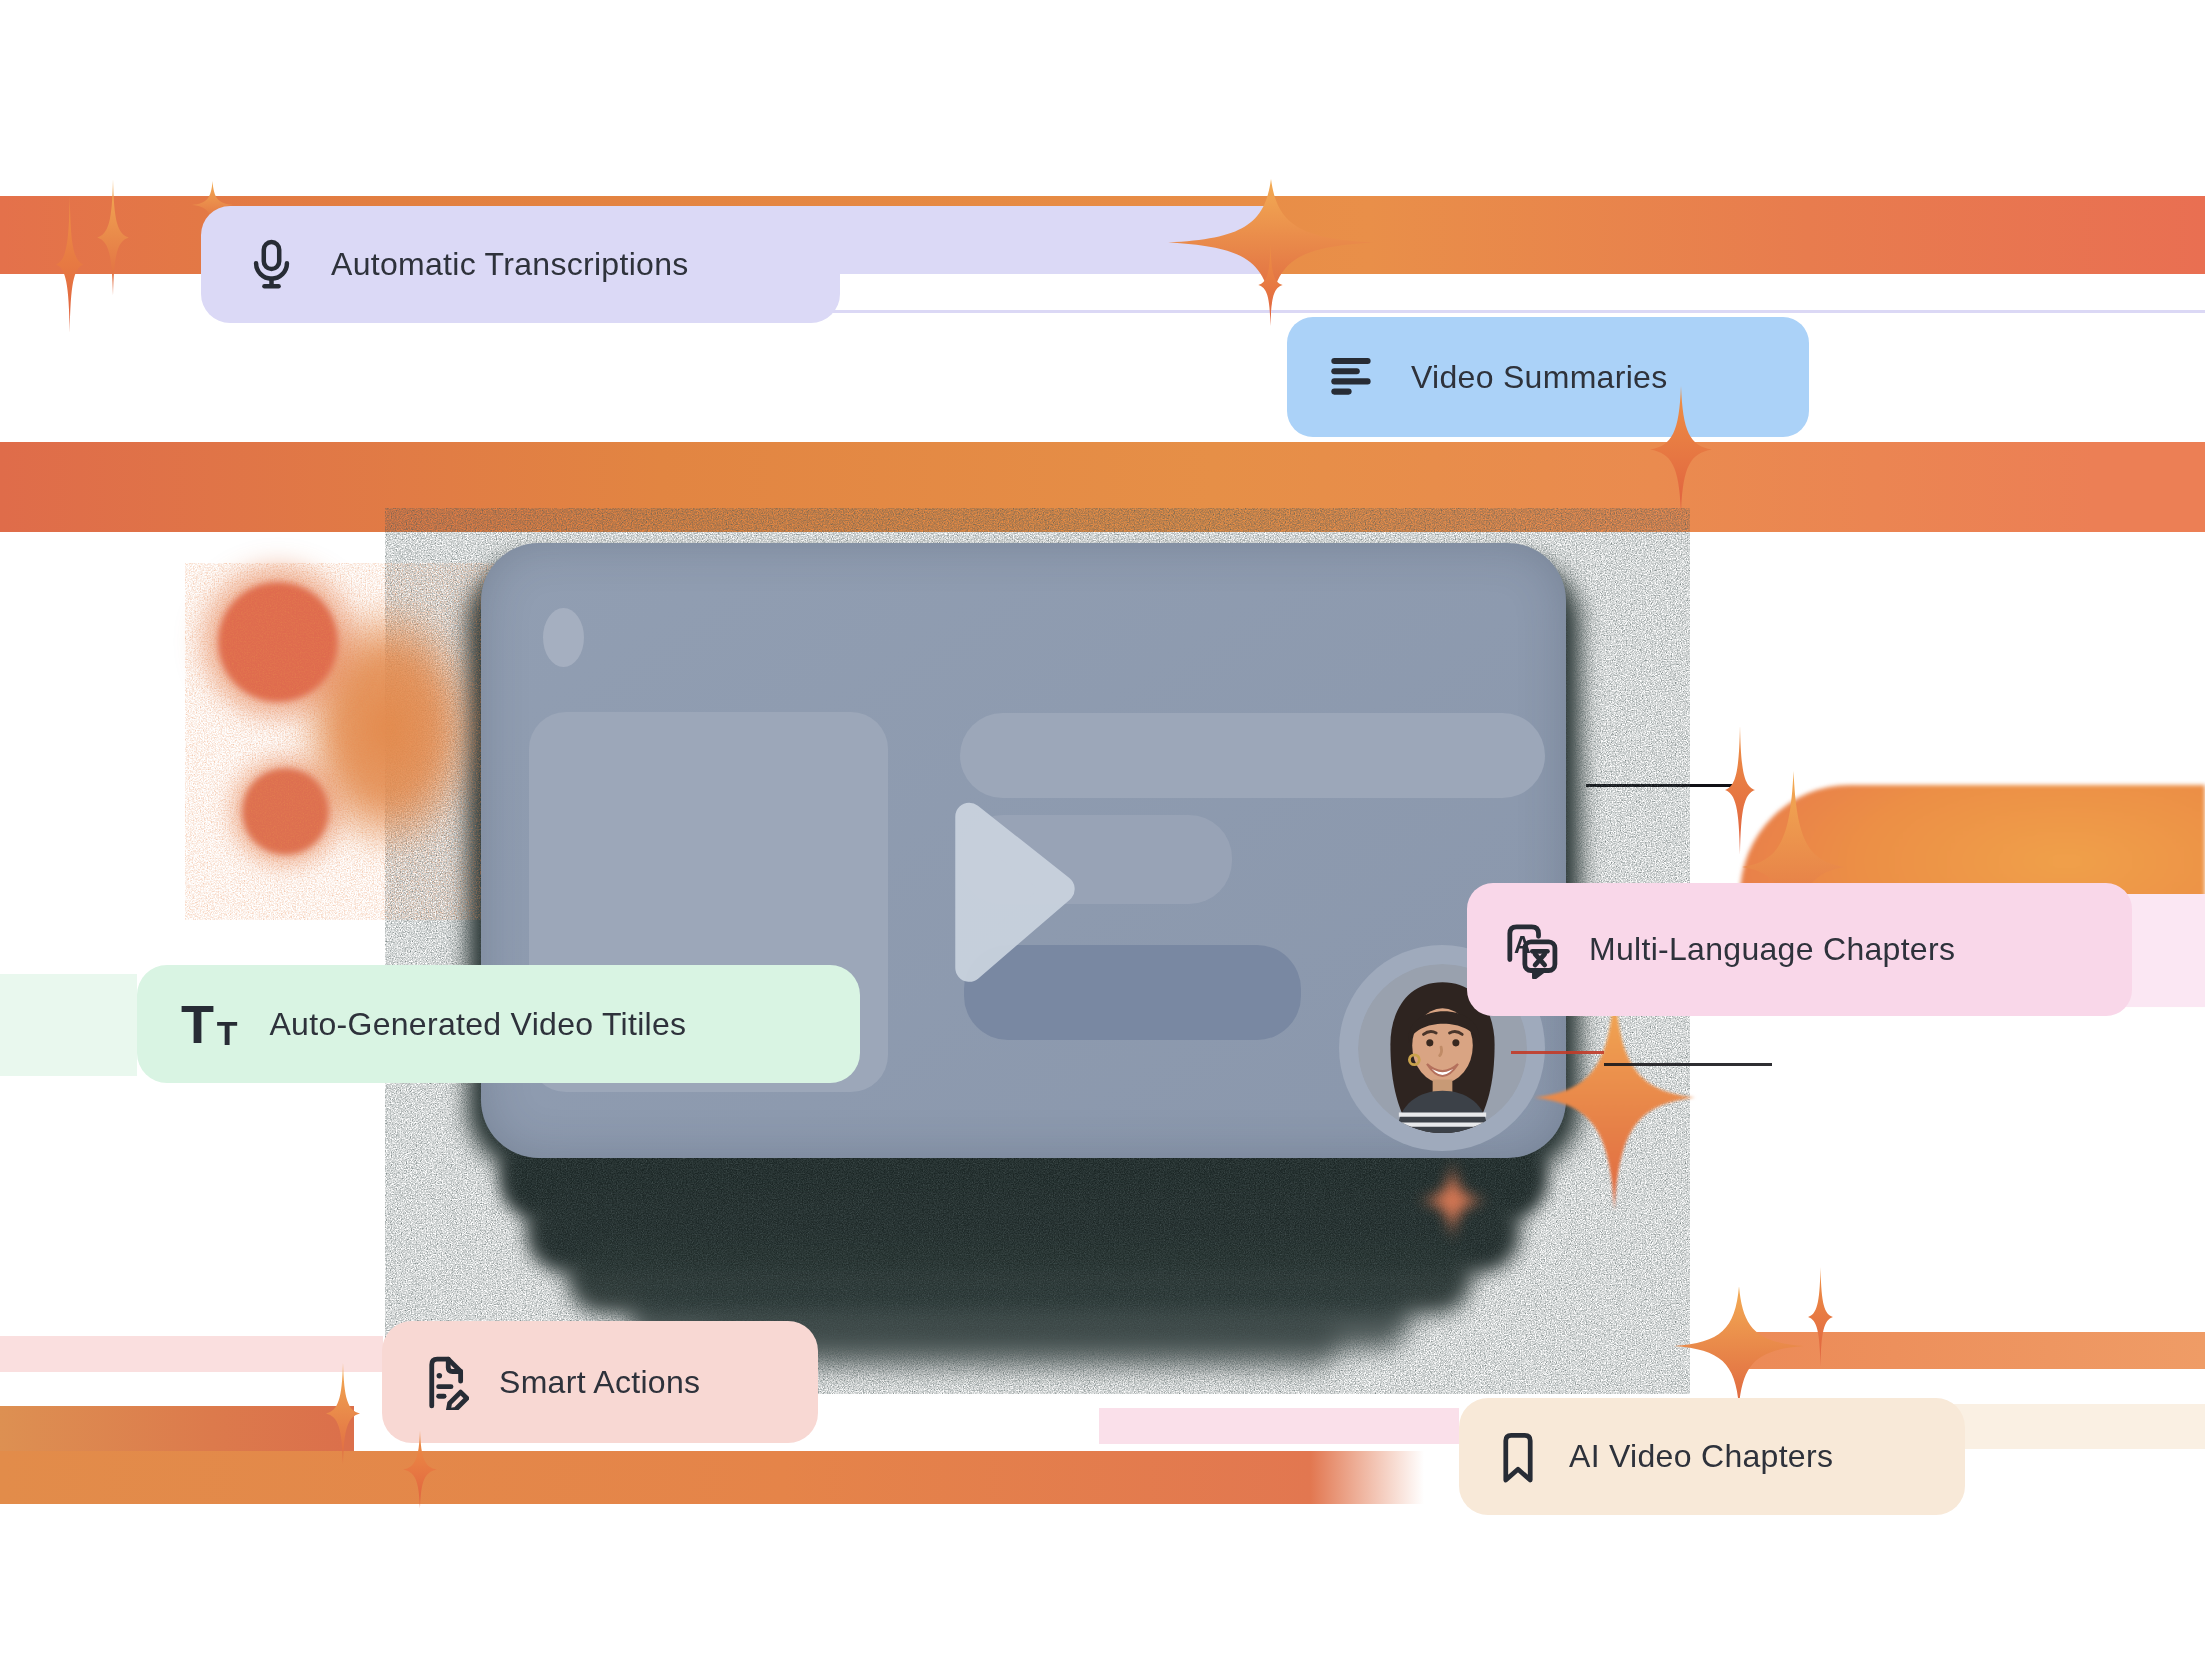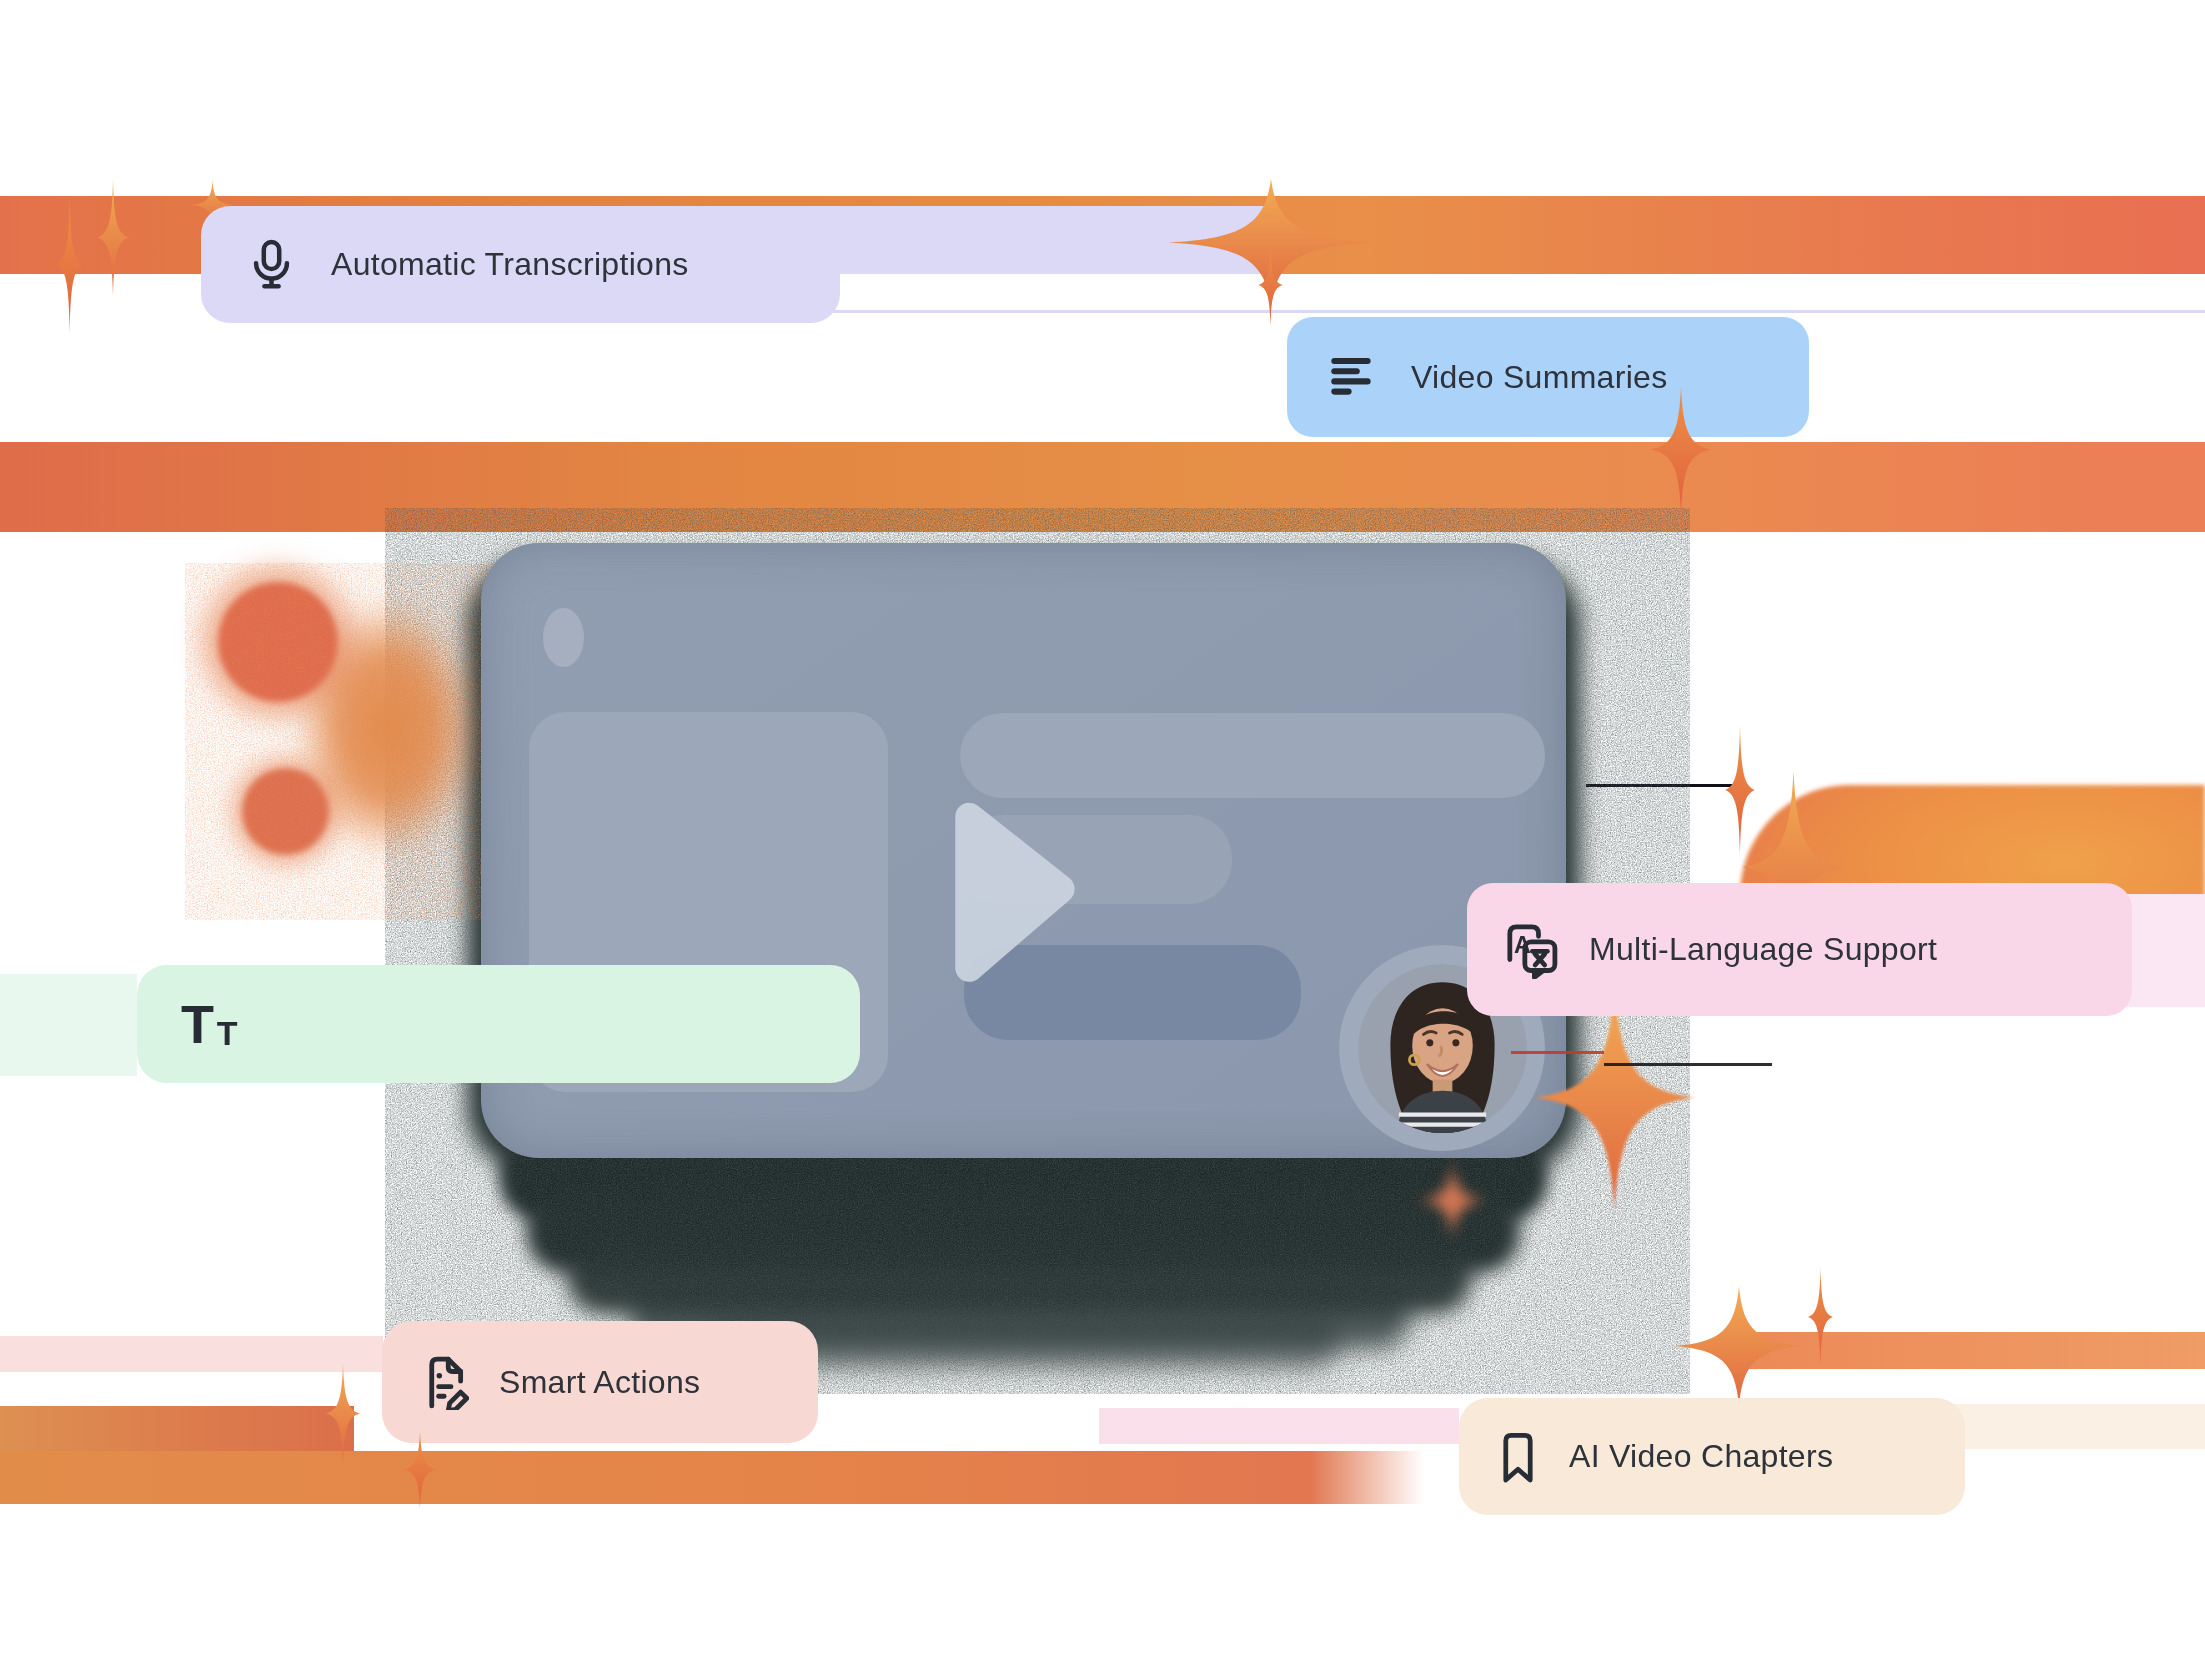--- a/index.html
+++ b/index.html
@@ -236,40 +236,41 @@
   <svg class="sp sp-V" viewBox="0 0 90 185" width="62" height="127">
       <use href="#spk" fill="url(#og2)" width="100%" height="100%"></use>
     </svg>
 
   <div class="abs mint-strip" style="background-color: rgb(233, 248, 238);"></div>
   <div class="badge b3" style="background-color: rgb(217, 244, 227);">
     <span class="bicon tt">
       <span class="tt-big">T</span>
       <span class="tt-small">T</span>
     </span>
+    <span class="blabel">Auto-Generated Video Titiles</span>
   </div>
 
   <div class="abs ml-strip" style="background-color: rgb(251, 231, 243);"></div>
   <div class="badge b4" style="background-color: rgb(249, 215, 233);">
     <span class="bicon">
       <svg width="56" height="58" viewBox="0 0 82 84">
         <g fill="none" stroke="#272C35" stroke-width="7" stroke-linejoin="round" stroke-linecap="round">
           <path d="M10 56 V18 q0-10 10-10 h22 q10 0 10 10 v4"></path>
         </g>
         <text x="16" y="46" font-size="34" font-weight="bold" fill="#272C35" font-family="Liberation Sans, DejaVu Sans, sans-serif">A</text>
         <g fill="none" stroke="#272C35" stroke-width="7" stroke-linejoin="round" stroke-linecap="round">
           <rect x="32" y="30" width="44" height="42" rx="9"></rect>
           <path d="M46 72 v10 l13 -10"></path>
           <path d="M43 44 h22"></path>
           <path d="M61 48 L47 64"></path>
           <path d="M47 48 L61 64"></path>
         </g>
       </svg>
     </span>
-    <span class="blabel">Multi-Language Support</span>
+    <span class="blabel">Multi-Language Chapters</span>
   </div>
 
   <div class="abs smart-strip" style="background-color: rgb(250, 223, 223);"></div>
   <div class="badge b5" style="background-color: rgb(248, 216, 211); align-items: center;">
     <span class="bicon">
       <svg width="47" height="55" viewBox="0 0 68 80" fill="none" stroke="#272C35" stroke-width="7" stroke-linejoin="round" stroke-linecap="round">
         <path d="M14 74 V14 q0-8 8-8 h16 l18 18 v14"></path>
         <path d="M38 6 v12 q0 6 6 6 h12"></path>
         <circle cx="25" cy="30" r="4" fill="#272C35" stroke="none"></circle>
         <line x1="24" y1="46" x2="42" y2="46"></line>

